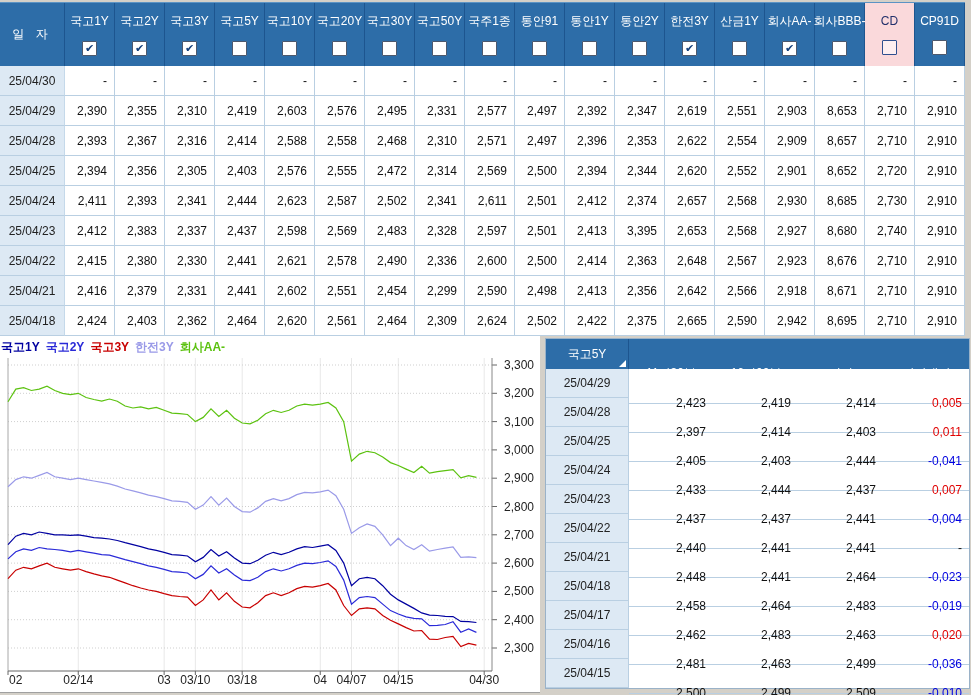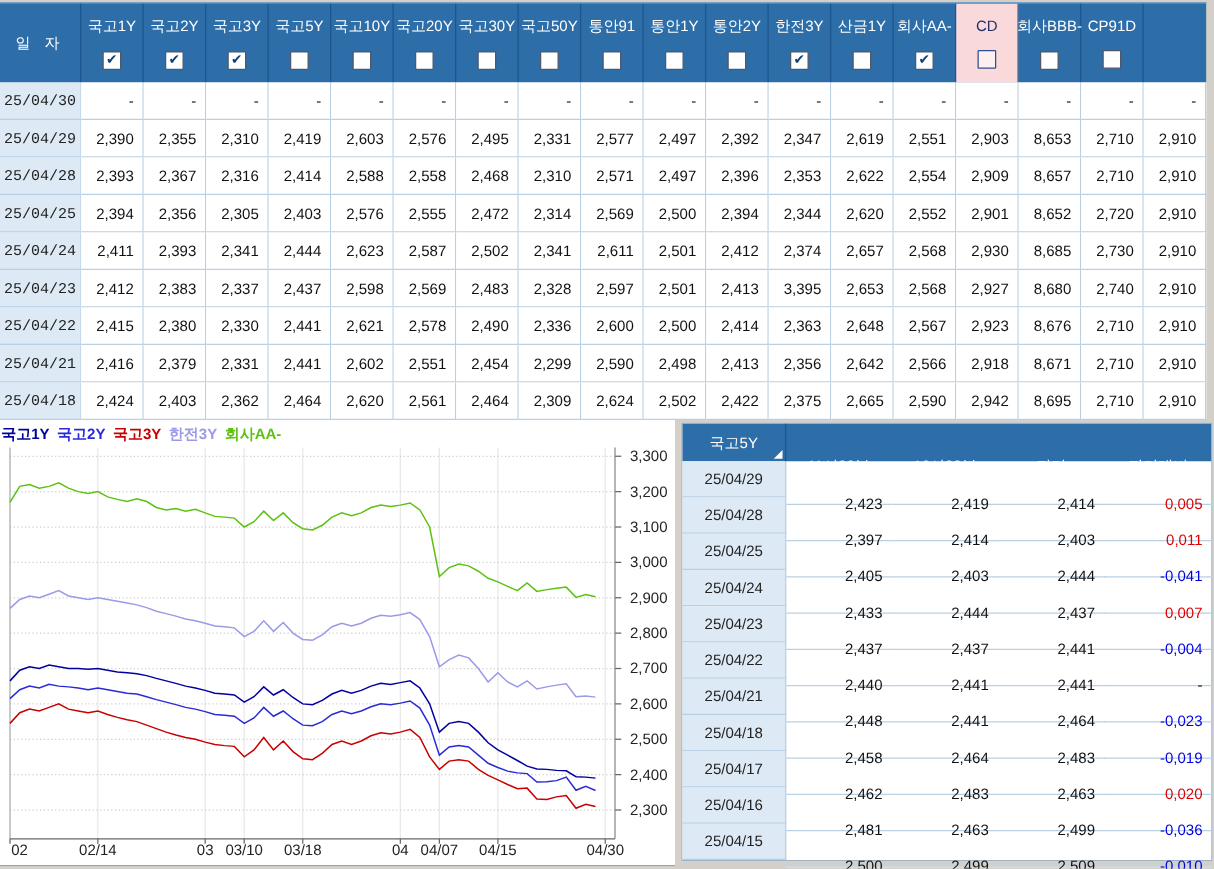--- a/index.html
+++ b/index.html
@@ -16,21 +16,21 @@
   .hd-label{white-space:nowrap;}
   .cb{width:13px;height:13px;background:#fff;border:1px solid #4d586c;border-radius:1px;
       display:flex;align-items:center;justify-content:center;font-size:11px;line-height:1;
       color:#103d7a;font-weight:bold;}
   .hd-cell.cd .cb{background:#fdeef0;border-color:#2f4f8f;}
   .tr{display:flex;height:30px;}
   .td{box-sizing:border-box;flex:0 0 50px;width:50px;border-right:1px solid #b9cfe2;
       border-bottom:1px solid #b9cfe2;display:flex;align-items:center;justify-content:flex-end;
       padding-right:7px;background:#fff;}
   .td.date{flex:0 0 65px;width:65px;background:#dde9f4;justify-content:center;padding-right:0;
-           border-right:1px solid #c5d9ea;color:#222;font-family:Liberation Mono, monospace;}
+           border-right:1px solid #c5d9ea;color:#222;}
   
   .chart-panel{position:absolute;top:336px;left:0;width:540px;height:356px;background:#fff;
                border-bottom:1px solid #a0a0a0;}
   .legend{position:absolute;top:3px;left:1px;font-weight:bold;font-size:12px;z-index:2;white-space:nowrap;}
   .legend span{margin-right:6px;}
   
   .right-table{position:absolute;top:338px;left:545px;width:423px;background:#fff;
                border:1px solid #9ab2c8;box-sizing:content-box;}
   .rt-hd{display:flex;height:30px;background:#2d6da8;color:#fff;}
   .rt-hd .rc{box-sizing:border-box;display:flex;align-items:center;justify-content:center;
@@ -80,20 +80,24 @@
       </div>
       <div class="hd-cell">
         <div class="hd-label">국고30Y</div>
         <span class="cb"></span>
       </div>
       <div class="hd-cell">
         <div class="hd-label">국고50Y</div>
         <span class="cb"></span>
       </div>
       <div class="hd-cell">
+        <div class="hd-label">국주1종</div>
+        <span class="cb"></span>
+      </div>
+      <div class="hd-cell">
         <div class="hd-label">통안91</div>
         <span class="cb"></span>
       </div>
       <div class="hd-cell">
         <div class="hd-label">통안1Y</div>
         <span class="cb"></span>
       </div>
       <div class="hd-cell">
         <div class="hd-label">통안2Y</div>
         <span class="cb"></span>
@@ -103,26 +107,26 @@
         <span class="cb">✔</span>
       </div>
       <div class="hd-cell">
         <div class="hd-label">산금1Y</div>
         <span class="cb"></span>
       </div>
       <div class="hd-cell">
         <div class="hd-label">회사AA-</div>
         <span class="cb">✔</span>
       </div>
+      <div class="hd-cell">
+        <div class="hd-label">회사BBB-</div>
+        <span class="cb"></span>
+      </div>
       <div class="hd-cell cd">
         <div class="hd-label">CD</div>
-        <span class="cb"></span>
-      </div>
-      <div class="hd-cell">
-        <div class="hd-label">회사BBB-</div>
         <span class="cb"></span>
       </div>
       <div class="hd-cell">
         <div class="hd-label">CP91D</div>
         <span class="cb"></span>
       </div>
     </div>
   <div id="tt-body">
       <div class="tr">
         <div class="td date">25/04/30</div>

